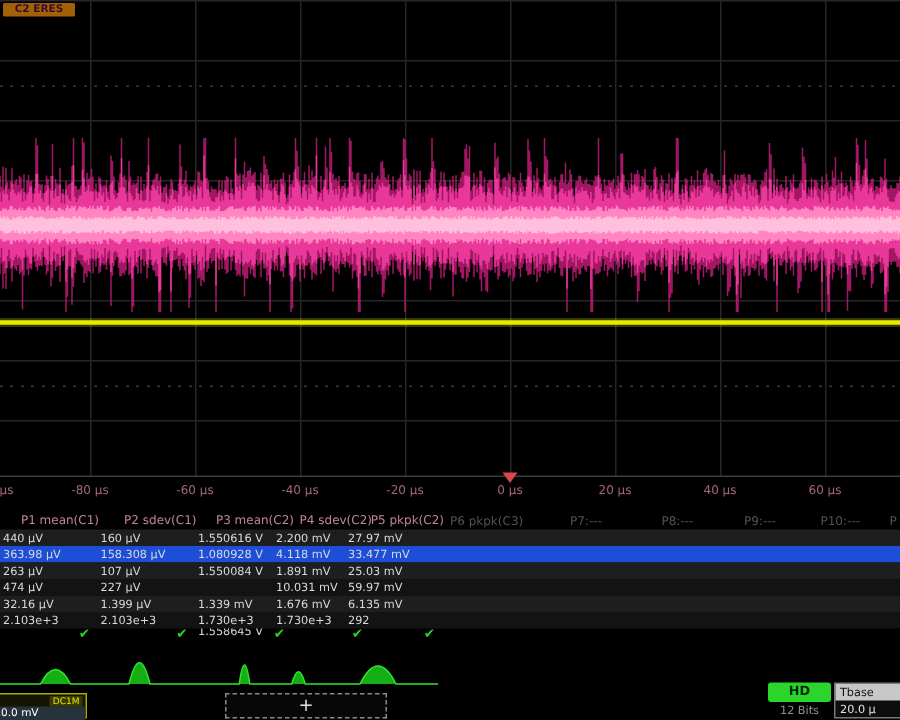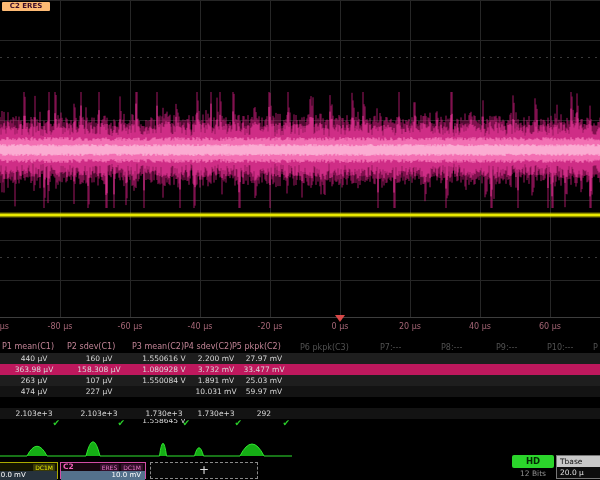--- a/index.html
+++ b/index.html
@@ -6,34 +6,34 @@
   .screen{position:relative;width:600px;height:480px;background:#000;overflow:hidden;
           font-family:"DejaVu Sans",sans-serif;-webkit-font-smoothing:none;}
   
   #gridlines{position:absolute;left:0;top:0;width:600px;height:318px;}
   .vline{position:absolute;top:0;height:318px;width:1px;background:#262626;}
   .hline{position:absolute;left:0;width:600px;height:1px;background:#262626;}
   .hline.edge{background:#3d3d3d;}
   .hline.dotted{background:repeating-linear-gradient(90deg,#3a3a3a 0 2px,transparent 2px 7px);}
   #trace-svg{position:absolute;left:0;top:0;}
   
-  .trace-chip{position:absolute;left:2px;top:2px;width:48px;height:9px;background:#fdba74;
+  .trace-chip{position:absolute;left:2px;top:2px;width:48px;height:9px;background:#a16207;
               color:#3c0c28;font-size:7px;font-weight:bold;line-height:9px;text-align:center;
               border-radius:1px;}
   
   #time-axis{position:absolute;left:0;top:318px;width:600px;height:20px;}
   .time-label{position:absolute;top:4px;width:48px;text-align:center;font-size:8px;color:#a56676;}
   .trigger-marker{position:absolute;top:-3px;width:0;height:0;border-left:5px solid transparent;
                   border-right:5px solid transparent;border-top:7px solid #d84848;}
   
   #table-layer{position:absolute;left:0;top:0;width:600px;height:480px;pointer-events:none;}
-  .mt-th{position:absolute;top:342px;width:64px;text-align:left;font-size:8px;color:#c18496;}
+  .mt-th{position:absolute;top:342px;width:64px;text-align:right;font-size:8px;color:#c18496;}
   .mt-th-dim{position:absolute;top:343px;font-size:8px;color:#525252;}
   .mt-row{position:absolute;left:0;width:600px;height:11px;}
-  .mt-cell{position:absolute;top:1px;width:64px;text-align:center;font-size:7.5px;color:#d9d9d9;}
+  .mt-cell{position:absolute;top:1px;width:64px;text-align:left;font-size:7.5px;color:#d9d9d9;}
   .mt-check{position:absolute;top:418px;width:64px;text-align:right;padding-right:6px;
             font-size:9px;color:#2bd12b;box-sizing:border-box;}
   
   #trend-svg{position:absolute;left:0;top:430px;}
   
   .desc-box{position:absolute;top:462px;height:17px;box-sizing:border-box;border:1px solid;}
   .desc-c1{left:-36px;width:94px;border-color:#aaaa00;background:#141400;}
   .desc-c2{left:60px;width:86px;border-color:#d24da6;background:#16060f;}
   .desc-top{display:flex;align-items:center;height:8px;padding:0 2px;}
   .desc-ch{font-size:7.5px;font-weight:bold;line-height:8px;}
@@ -121,41 +121,48 @@
       <div class="mt-th-dim" style="left: 496px; pointer-events: auto;">P9:---</div>
       <div class="mt-th-dim" style="left: 547px; pointer-events: auto;">P10:---</div>
       <div class="mt-th-dim" style="left: 593px; pointer-events: auto;">P</div>
       <div class="mt-row" style="top: 353px; background: rgb(30, 30, 30);">
         <div class="mt-cell" style="left: 2px;">440 µV</div>
         <div class="mt-cell" style="left: 67px;">160 µV</div>
         <div class="mt-cell" style="left: 132px;">1.550616 V</div>
         <div class="mt-cell" style="left: 184px;">2.200 mV</div>
         <div class="mt-cell" style="left: 232px;">27.97 mV</div>
       </div>
-      <div class="mt-row" style="top: 364px; background: #be185d;">
+      <div class="mt-row" style="top: 364px; background: #1d4ed8;">
         <div class="mt-cell" style="left: 2px;">363.98 µV</div>
         <div class="mt-cell" style="left: 67px;">158.308 µV</div>
         <div class="mt-cell" style="left: 132px;">1.080928 V</div>
-        <div class="mt-cell" style="left: 184px;">3.732 mV</div>
+        <div class="mt-cell" style="left: 184px;">4.118 mV</div>
         <div class="mt-cell" style="left: 232px;">33.477 mV</div>
       </div>
       <div class="mt-row" style="top: 375px; background: rgb(30, 30, 30);">
         <div class="mt-cell" style="left: 2px;">263 µV</div>
         <div class="mt-cell" style="left: 67px;">107 µV</div>
         <div class="mt-cell" style="left: 132px;">1.550084 V</div>
         <div class="mt-cell" style="left: 184px;">1.891 mV</div>
         <div class="mt-cell" style="left: 232px;">25.03 mV</div>
       </div>
       <div class="mt-row" style="top: 386px; background: rgb(19, 19, 19);">
         <div class="mt-cell" style="left: 2px;">474 µV</div>
         <div class="mt-cell" style="left: 67px;">227 µV</div>
         <div class="mt-cell" style="left: 132px; margin-top: 29px;">1.558645 V</div>
         <div class="mt-cell" style="left: 184px;">10.031 mV</div>
         <div class="mt-cell" style="left: 232px;">59.97 mV</div>
       </div>
+      <div class="mt-row" style="top: 397px; background: rgb(30, 30, 30);">
+        <div class="mt-cell" style="left: 2px;">32.16 µV</div>
+        <div class="mt-cell" style="left: 67px;">1.399 µV</div>
+        <div class="mt-cell" style="left: 132px;">1.339 mV</div>
+        <div class="mt-cell" style="left: 184px;">1.676 mV</div>
+        <div class="mt-cell" style="left: 232px;">6.135 mV</div>
+      </div>
       <div class="mt-row" style="top: 408px; background: rgb(19, 19, 19);">
         <div class="mt-cell" style="left: 2px;">2.103e+3</div>
         <div class="mt-cell" style="left: 67px;">2.103e+3</div>
         <div class="mt-cell" style="left: 132px;">1.730e+3</div>
         <div class="mt-cell" style="left: 184px;">1.730e+3</div>
         <div class="mt-cell" style="left: 232px;">292</div>
       </div>
       <div class="mt-check" style="left: 2px; color: rgb(43, 209, 43);">✔</div>
       <div class="mt-check" style="left: 67px; color: rgb(43, 209, 43);">✔</div>
       <div class="mt-check" style="left: 132px; color: rgb(43, 209, 43);">✔</div>
@@ -168,28 +175,20 @@
   </svg>
 
   <div class="desc-box desc-c1">
     <div class="desc-top">
 
       <span class="desc-tag">DC1M</span>
     </div>
     <div class="desc-val">10.0 mV</div>
   </div>
 
-  <div class="desc-box desc-c2">
-    <div class="desc-top">
-      <span class="desc-ch">C2</span>
-      <span class="desc-tag" style="margin-left:auto">ERES</span>
-      <span class="desc-tag">DC1M</span>
-    </div>
-    <div class="desc-val">10.0 mV</div>
-  </div>
 
   <div class="add-box">
     <span>+</span>
   </div>
 
   <div class="hd-badge">HD</div>
   <div class="bits-label">12 Bits</div>
 
   <div class="tbase-box">
     <div class="tbase-head">Tbase</div>

